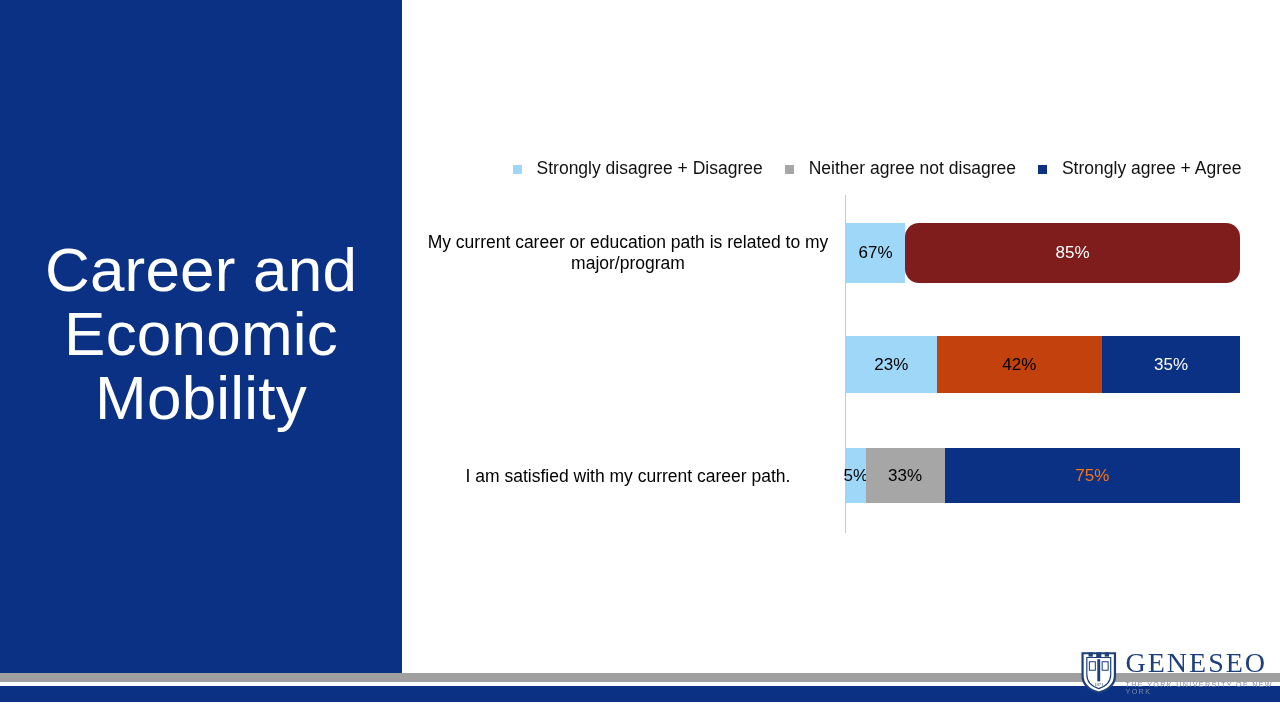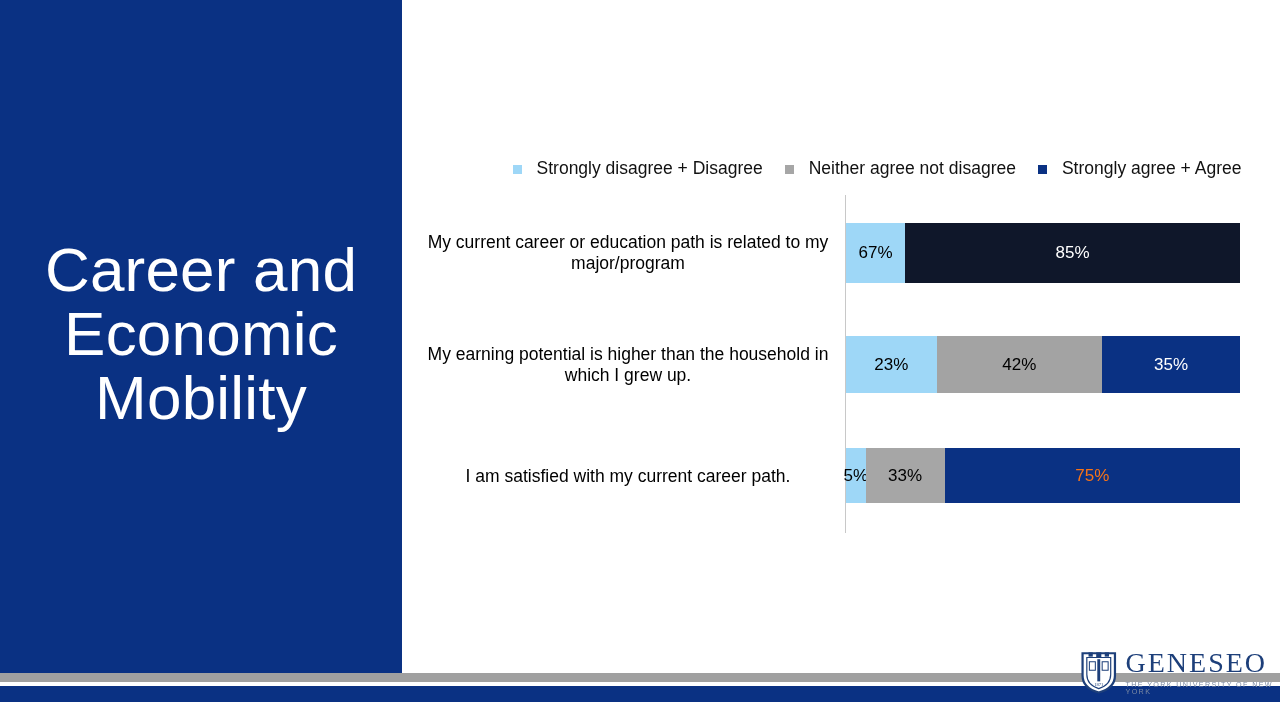--- a/index.html
+++ b/index.html
@@ -192,32 +192,31 @@
         </div>
       </div>
     <div id="plot">
       <div id="axis-line"></div>
     <div class="bar-row" style="top: 223px; height: 60px;">
           <div class="cat-label" style="top: 9px;">My current career or education path is related to my major/program</div>
           <div class="bar-track">
             <div class="seg" style="flex: 15 0 0px; background: rgb(158, 215, 247); color: rgb(0, 0, 0);">
               <span class="seg-label">67%</span>
             </div>
-            <div class="seg" style="flex: 85 0 0px; background: #0f172a; color: rgb(255, 255, 255);">
+            <div class="seg" style="flex: 85 0 0px; background: #7f1d1d; color: rgb(255, 255, 255); border-radius: 14px;">
               <span class="seg-label">85%</span>
             </div>
           </div>
         </div>
         <div class="bar-row" style="top: 336px; height: 57px;">
-          <div class="cat-label" style="top: 8px;">My earning potential is higher than the household in which I grew up.</div>
           <div class="bar-track">
             <div class="seg" style="flex: 23 0 0px; background: rgb(158, 215, 247); color: rgb(0, 0, 0);">
               <span class="seg-label">23%</span>
             </div>
-            <div class="seg" style="flex: 42 0 0px; background: #a3a3a3; color: rgb(0, 0, 0); text-align: right;">
+            <div class="seg" style="flex: 42 0 0px; background: #c2410c; color: rgb(0, 0, 0); text-align: right;">
               <span class="seg-label">42%</span>
             </div>
             <div class="seg" style="flex: 35 0 0px; background: rgb(10, 49, 131); color: rgb(255, 255, 255);">
               <span class="seg-label">35%</span>
             </div>
           </div>
         </div>
         <div class="bar-row" style="top: 448px; height: 55px;">
           <div class="cat-label" style="top: 18px;">I am satisfied with my current career path.</div>
           <div class="bar-track">

